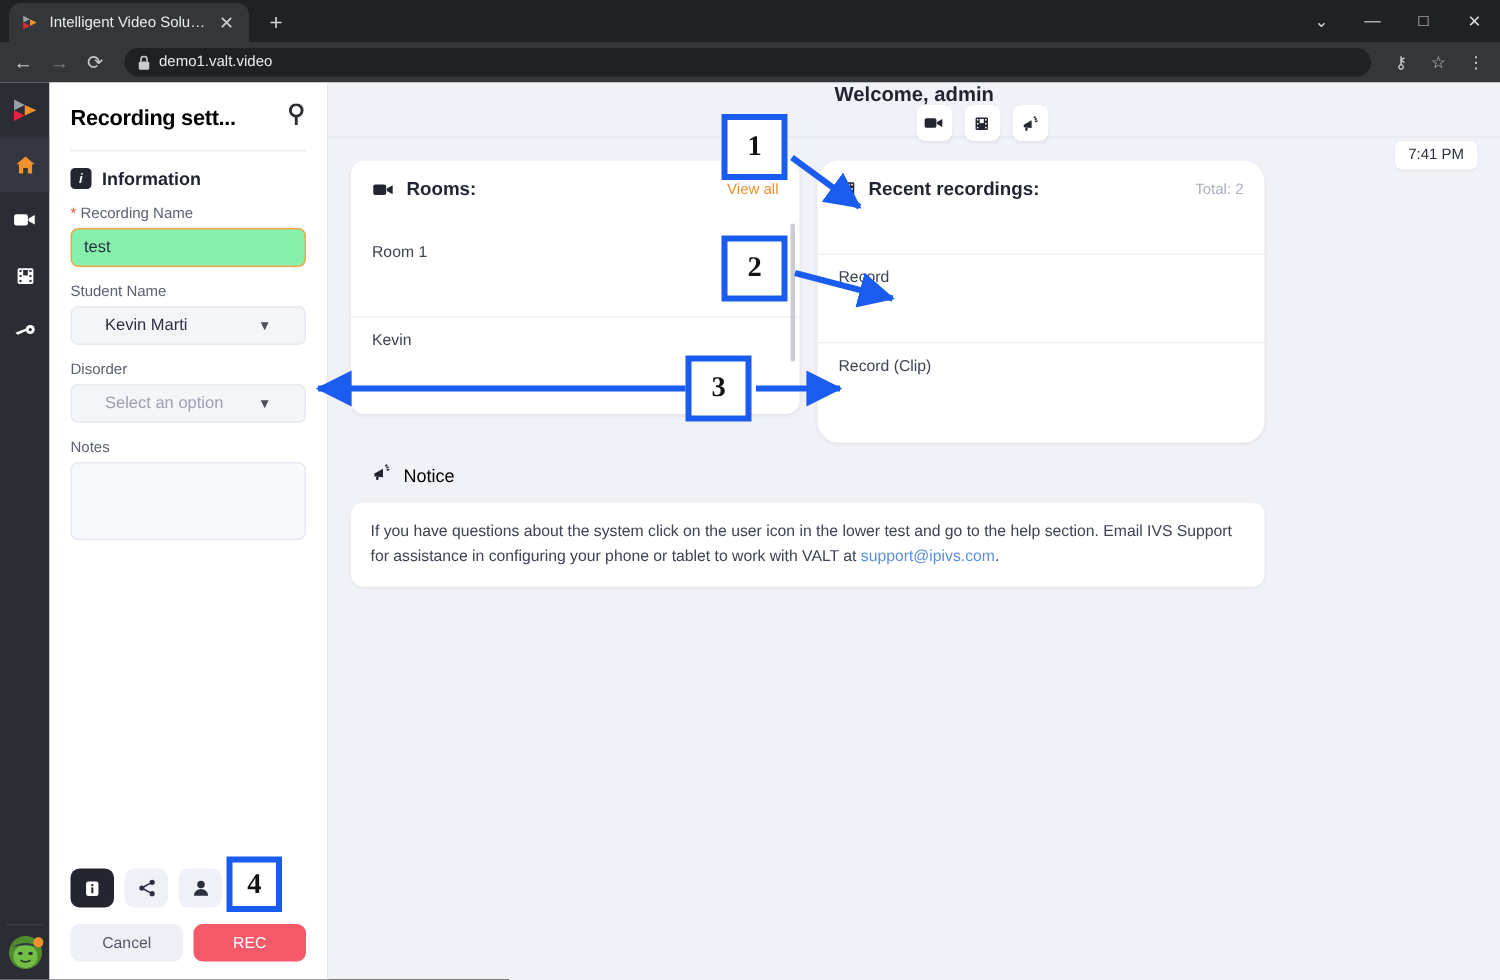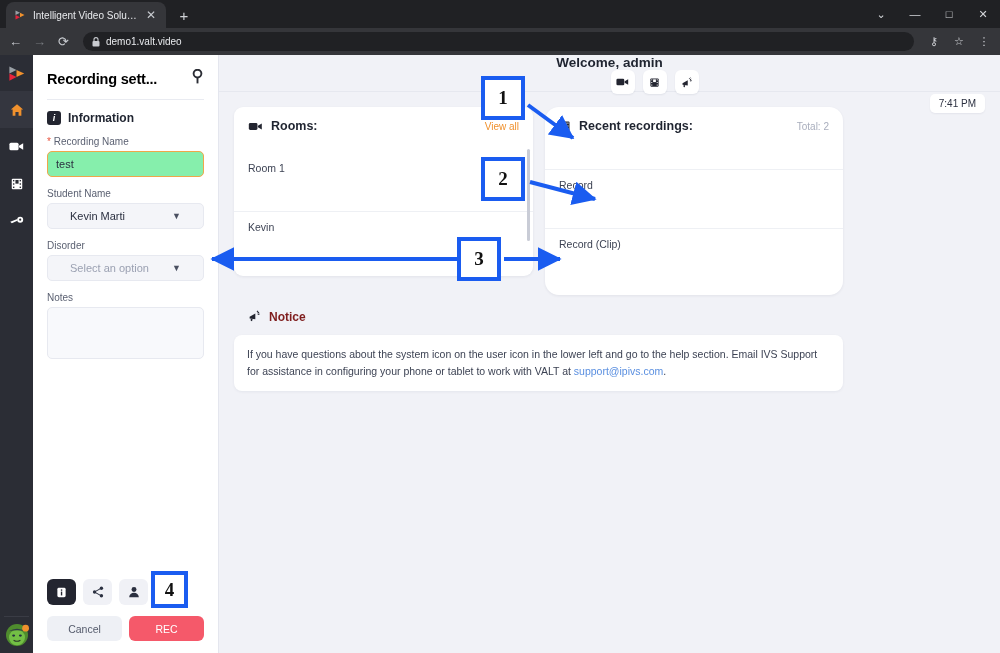--- a/index.html
+++ b/index.html
@@ -181,21 +181,21 @@
   .rec-dot { width: 7px; height: 7px; border-radius: 50%; background: #e8243c; }
   .rec-lbl { font-size: 5.5px; color: #ffffff; font-weight: bold; letter-spacing: .3px; }
   .list-sb {
     position: absolute; right: 3px; top: 8px; width: 3px; height: 92px;
     background: #c9ccd6; border-radius: 2px;
   }
   .rows-plain .row { border-top: 1px solid #eef0f4; }
 
   .notice-wrap { margin-top: 13px; }
   .notice-head { display: flex; align-items: center; gap: 8px; margin: 0 0 9px 14px; }
-  .notice-title { font-size: 12px; font-weight: bold; color: #7f1d1d; }
+  .notice-title { font-size: 12px; font-weight: normal; color: #000000; }
   .notice-box {
     background: #ffffff; border-radius: 8px; padding: 11px 13px;
     box-shadow: 0 1px 3px rgba(25,30,60,.06); width: 609px;
     font-size: 10.5px; color: #3d4354; line-height: 1.6;
   }
   .notice-link { color: #5a8fe0; }
 
   
   .anno { position: absolute; }
   .anno-box {
@@ -481,21 +481,21 @@
                 <path d="M2 9.5 L9 5.5 L9 12.5 L2 11.8 Z" fill="#232530"></path>
                 <path d="M3.4 12 L5.6 12.3 L5 15 L3.4 14.6 Z" fill="#232530"></path>
                 <line x1="11" y1="3.6" x2="12.4" y2="2.2" stroke="#232530" stroke-width="1.3"></line>
                 <line x1="12" y1="6.6" x2="14.2" y2="6.2" stroke="#232530" stroke-width="1.3"></line>
                 <line x1="11.8" y1="5" x2="13.6" y2="4" stroke="#232530" stroke-width="1.3"></line>
               </svg>
             </span>
             <span class="notice-title">Notice</span>
           </div>
           <div class="notice-box">
-            <span>If you have questions about the system icon on the user icon in the lower left and go to the help section. Email IVS Support for assistance in configuring your phone or tablet to work with VALT at </span><span class="notice-link">support@ipivs.com</span><span>.</span>
+            <span>If you have questions about the system click on the user icon in the lower test and go to the help section. Email IVS Support for assistance in configuring your phone or tablet to work with VALT at </span><span class="notice-link">support@ipivs.com</span><span>.</span>
           </div>
         </div>
       </div>
     </div>
   </div>
 
   <svg class="arrows">
     <defs>
       <marker id="ah" markerWidth="7" markerHeight="7" refX="5.6" refY="3" orient="auto">
         <path d="M0,0 L6,3 L0,6 Z" fill="#1a5cf0"></path>

